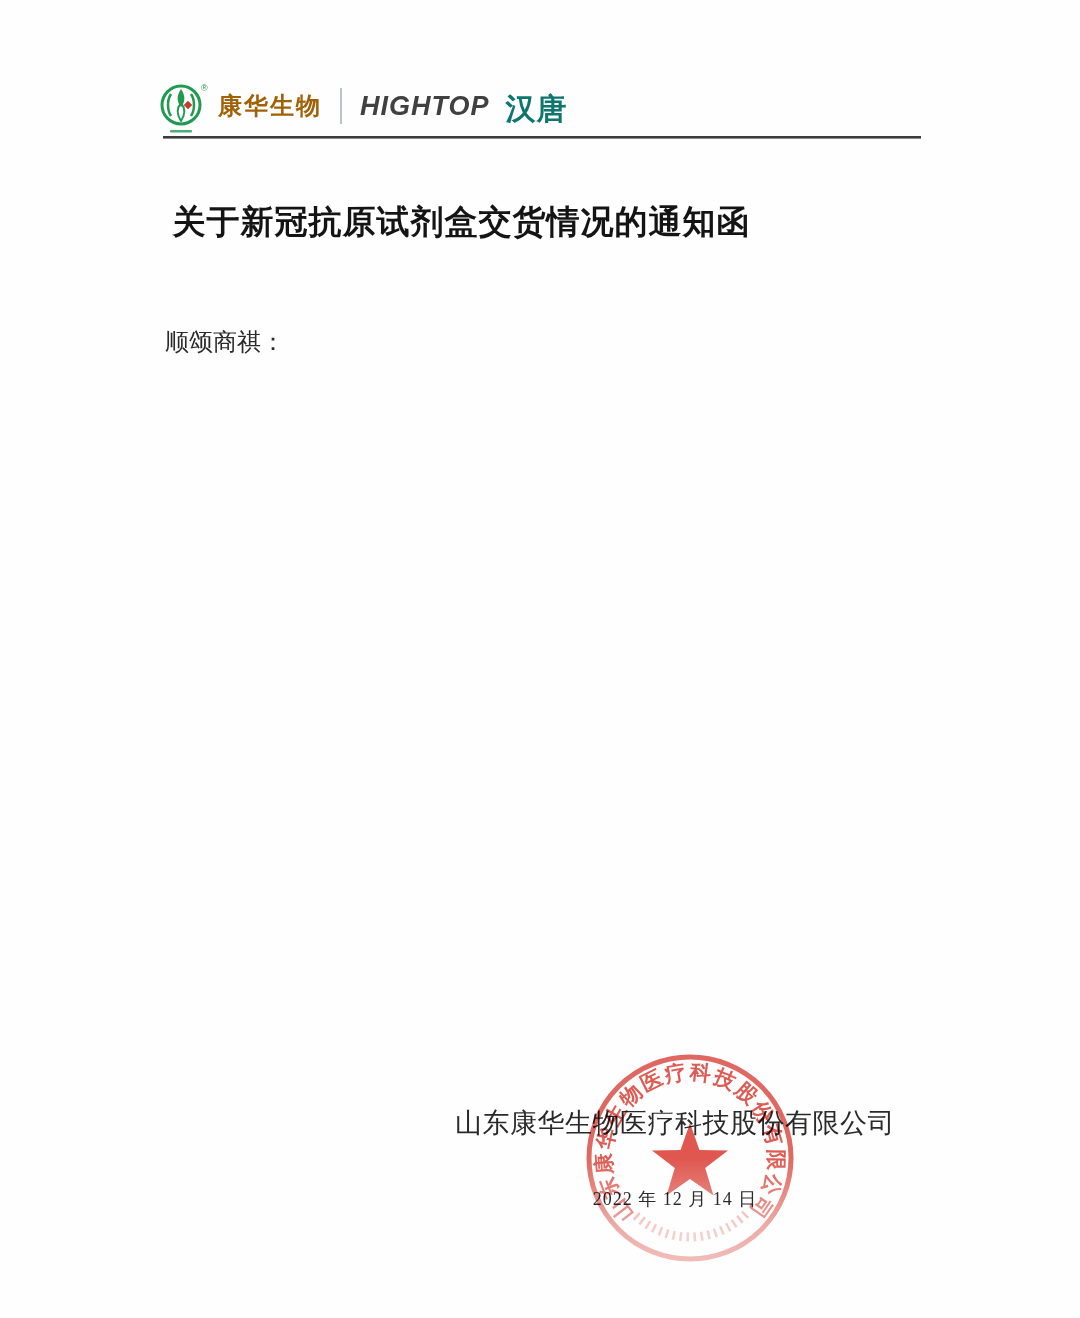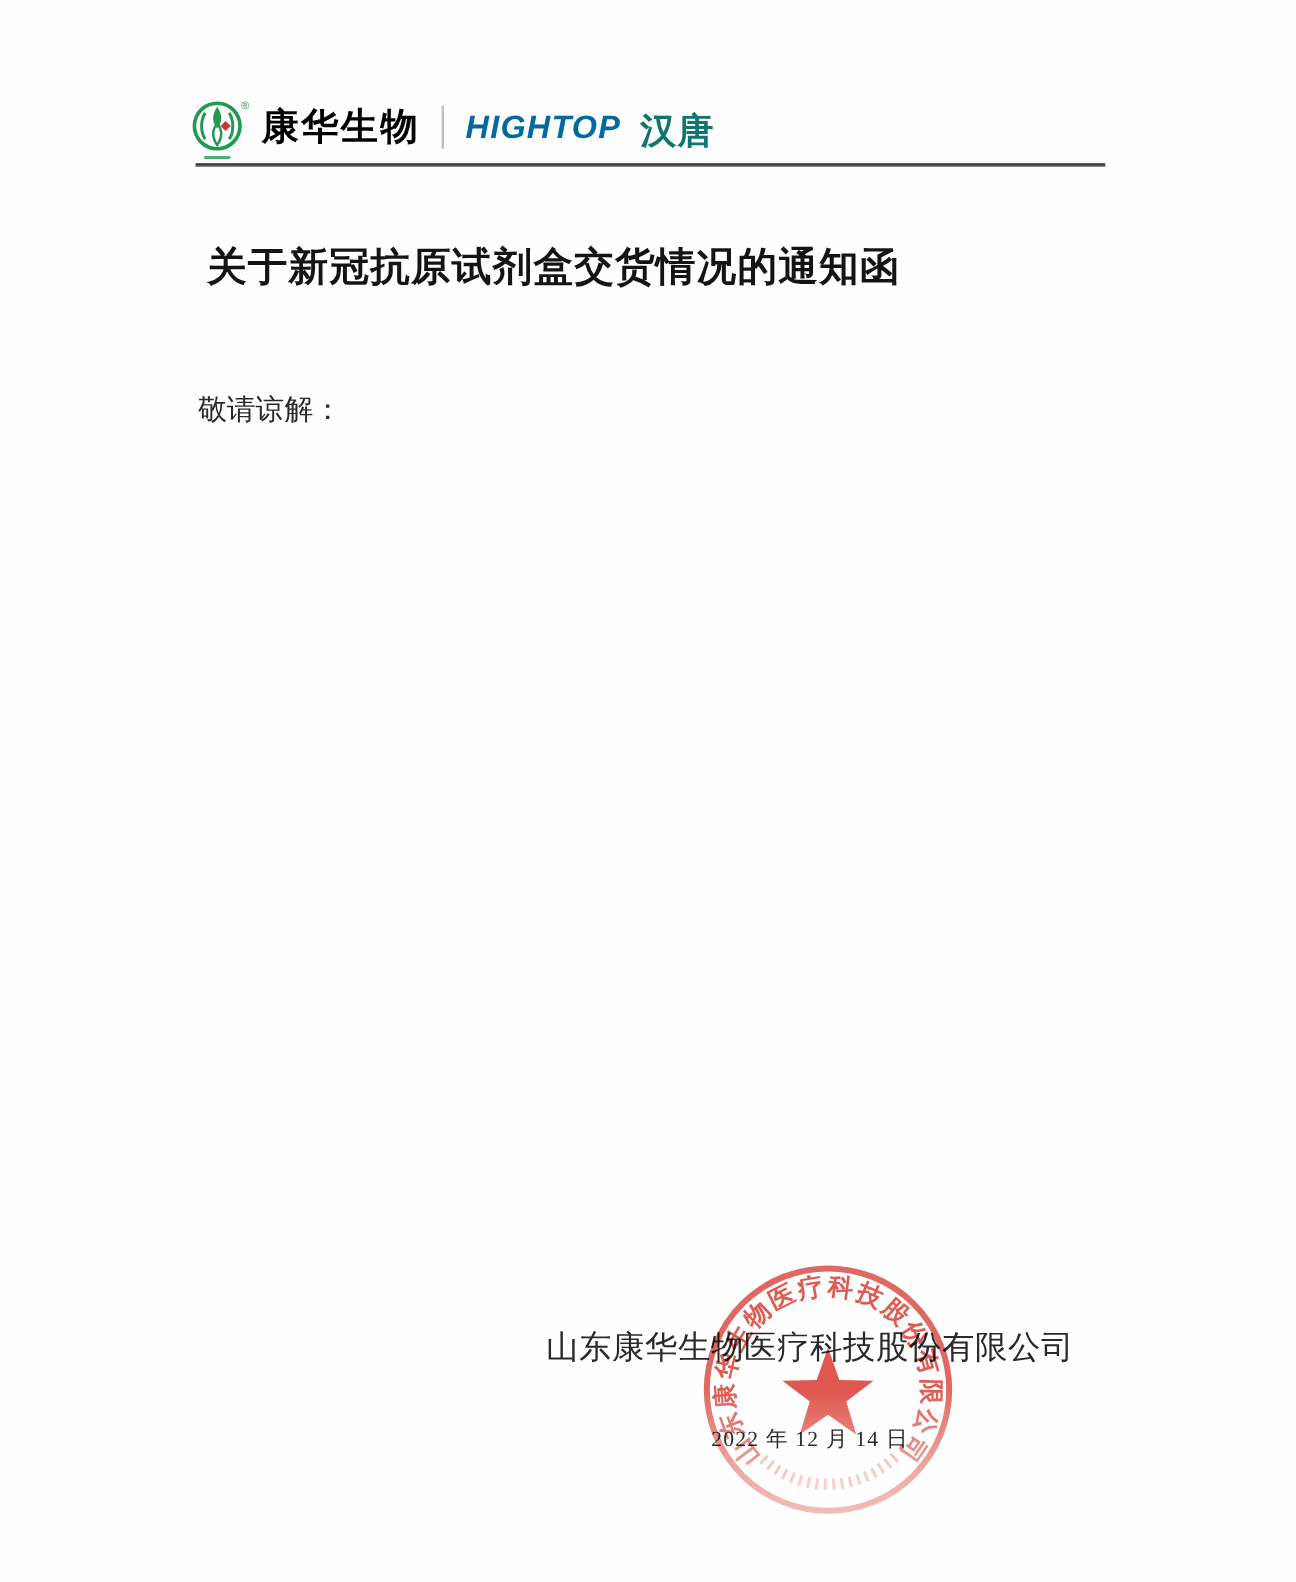--- a/index.html
+++ b/index.html
@@ -22,40 +22,40 @@
     top: 82px;
     height: 54px;
     display: flex;
     align-items: center;
     gap: 10px;
     font-family: "Liberation Sans", "DejaVu Sans", sans-serif;
   }
   .logo-icon { position: relative; width: 50px; height: 56px; }
   .logo-icon svg { display: block; }
   .brand-cn {
-    font-size: 31px;
+    font-size: 24px;
     font-weight: bold;
-    color: #000000;
+    color: #a16207;
     letter-spacing: 2px;
     position: relative;
     top: -3px;
   }
   .logo-divider {
     width: 2px;
     height: 36px;
     background: #b9c2c9;
     margin: 0 8px;
     position: relative;
     top: -3px;
   }
   .brand-en {
     font-size: 27px;
     font-weight: bold;
     font-style: italic;
-    color: #0369a1;
+    color: #404040;
     letter-spacing: 1px;
     position: relative;
     top: -3px;
   }
   .brand-en-cn {
     font-size: 30px;
     font-weight: bold;
     font-style: normal;
     color: #0f766e;
     margin-left: 6px;
@@ -149,21 +149,21 @@
     <span class="logo-divider"></span>
     <span class="brand-en">HIGHTOP</span>
     <span class="brand-en-cn">汉唐</span>
   </div>
 
   <div class="header-rule"></div>
 
   <div class="doc-title">关于新冠抗原试剂盒交货情况的通知函</div>
 
   <div class="letter-body">
-    <p class="no-indent">敬请谅解：</p>
+    <p class="no-indent">顺颂商祺：</p>
   </div>
 
   <div class="signature-block">
     <div class="signature-company">山东康华生物医疗科技股份有限公司</div>
     <div class="signature-date">2022 年 12 月 14 日</div>
   </div>
 
   <div class="stamp">
     <svg width="230" height="230" viewBox="0 0 230 230" xmlns="http://www.w3.org/2000/svg">
 

